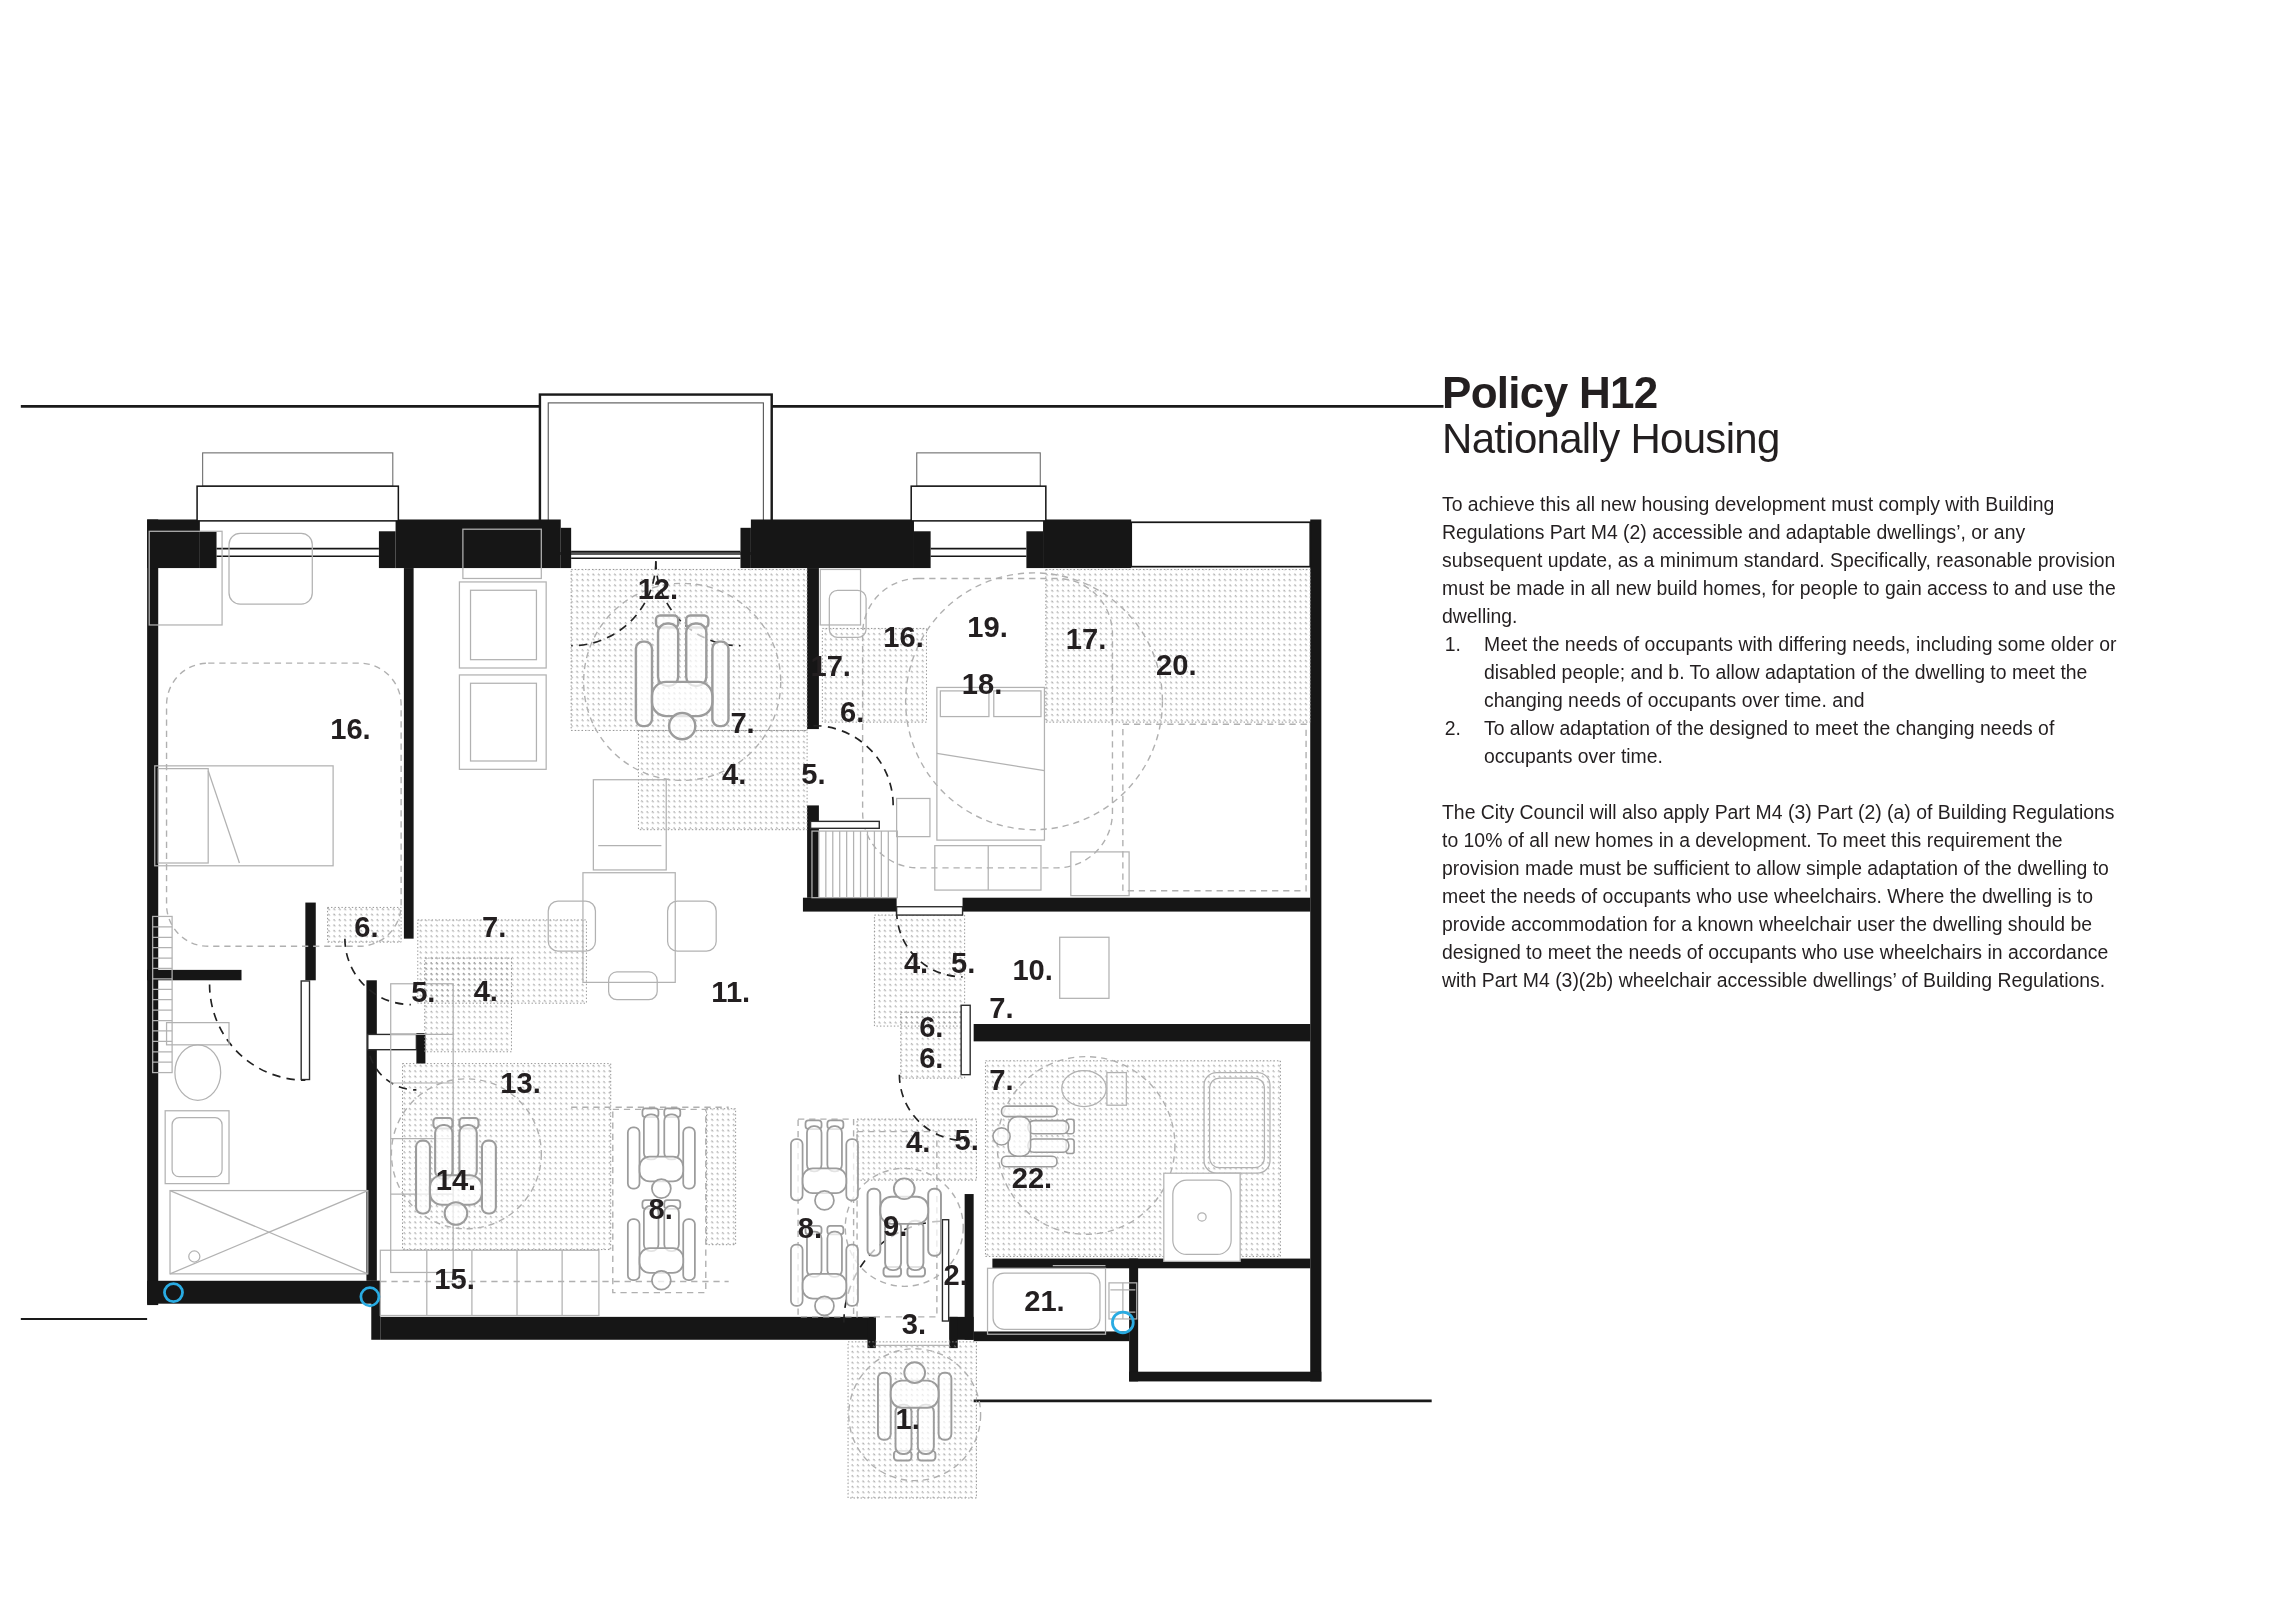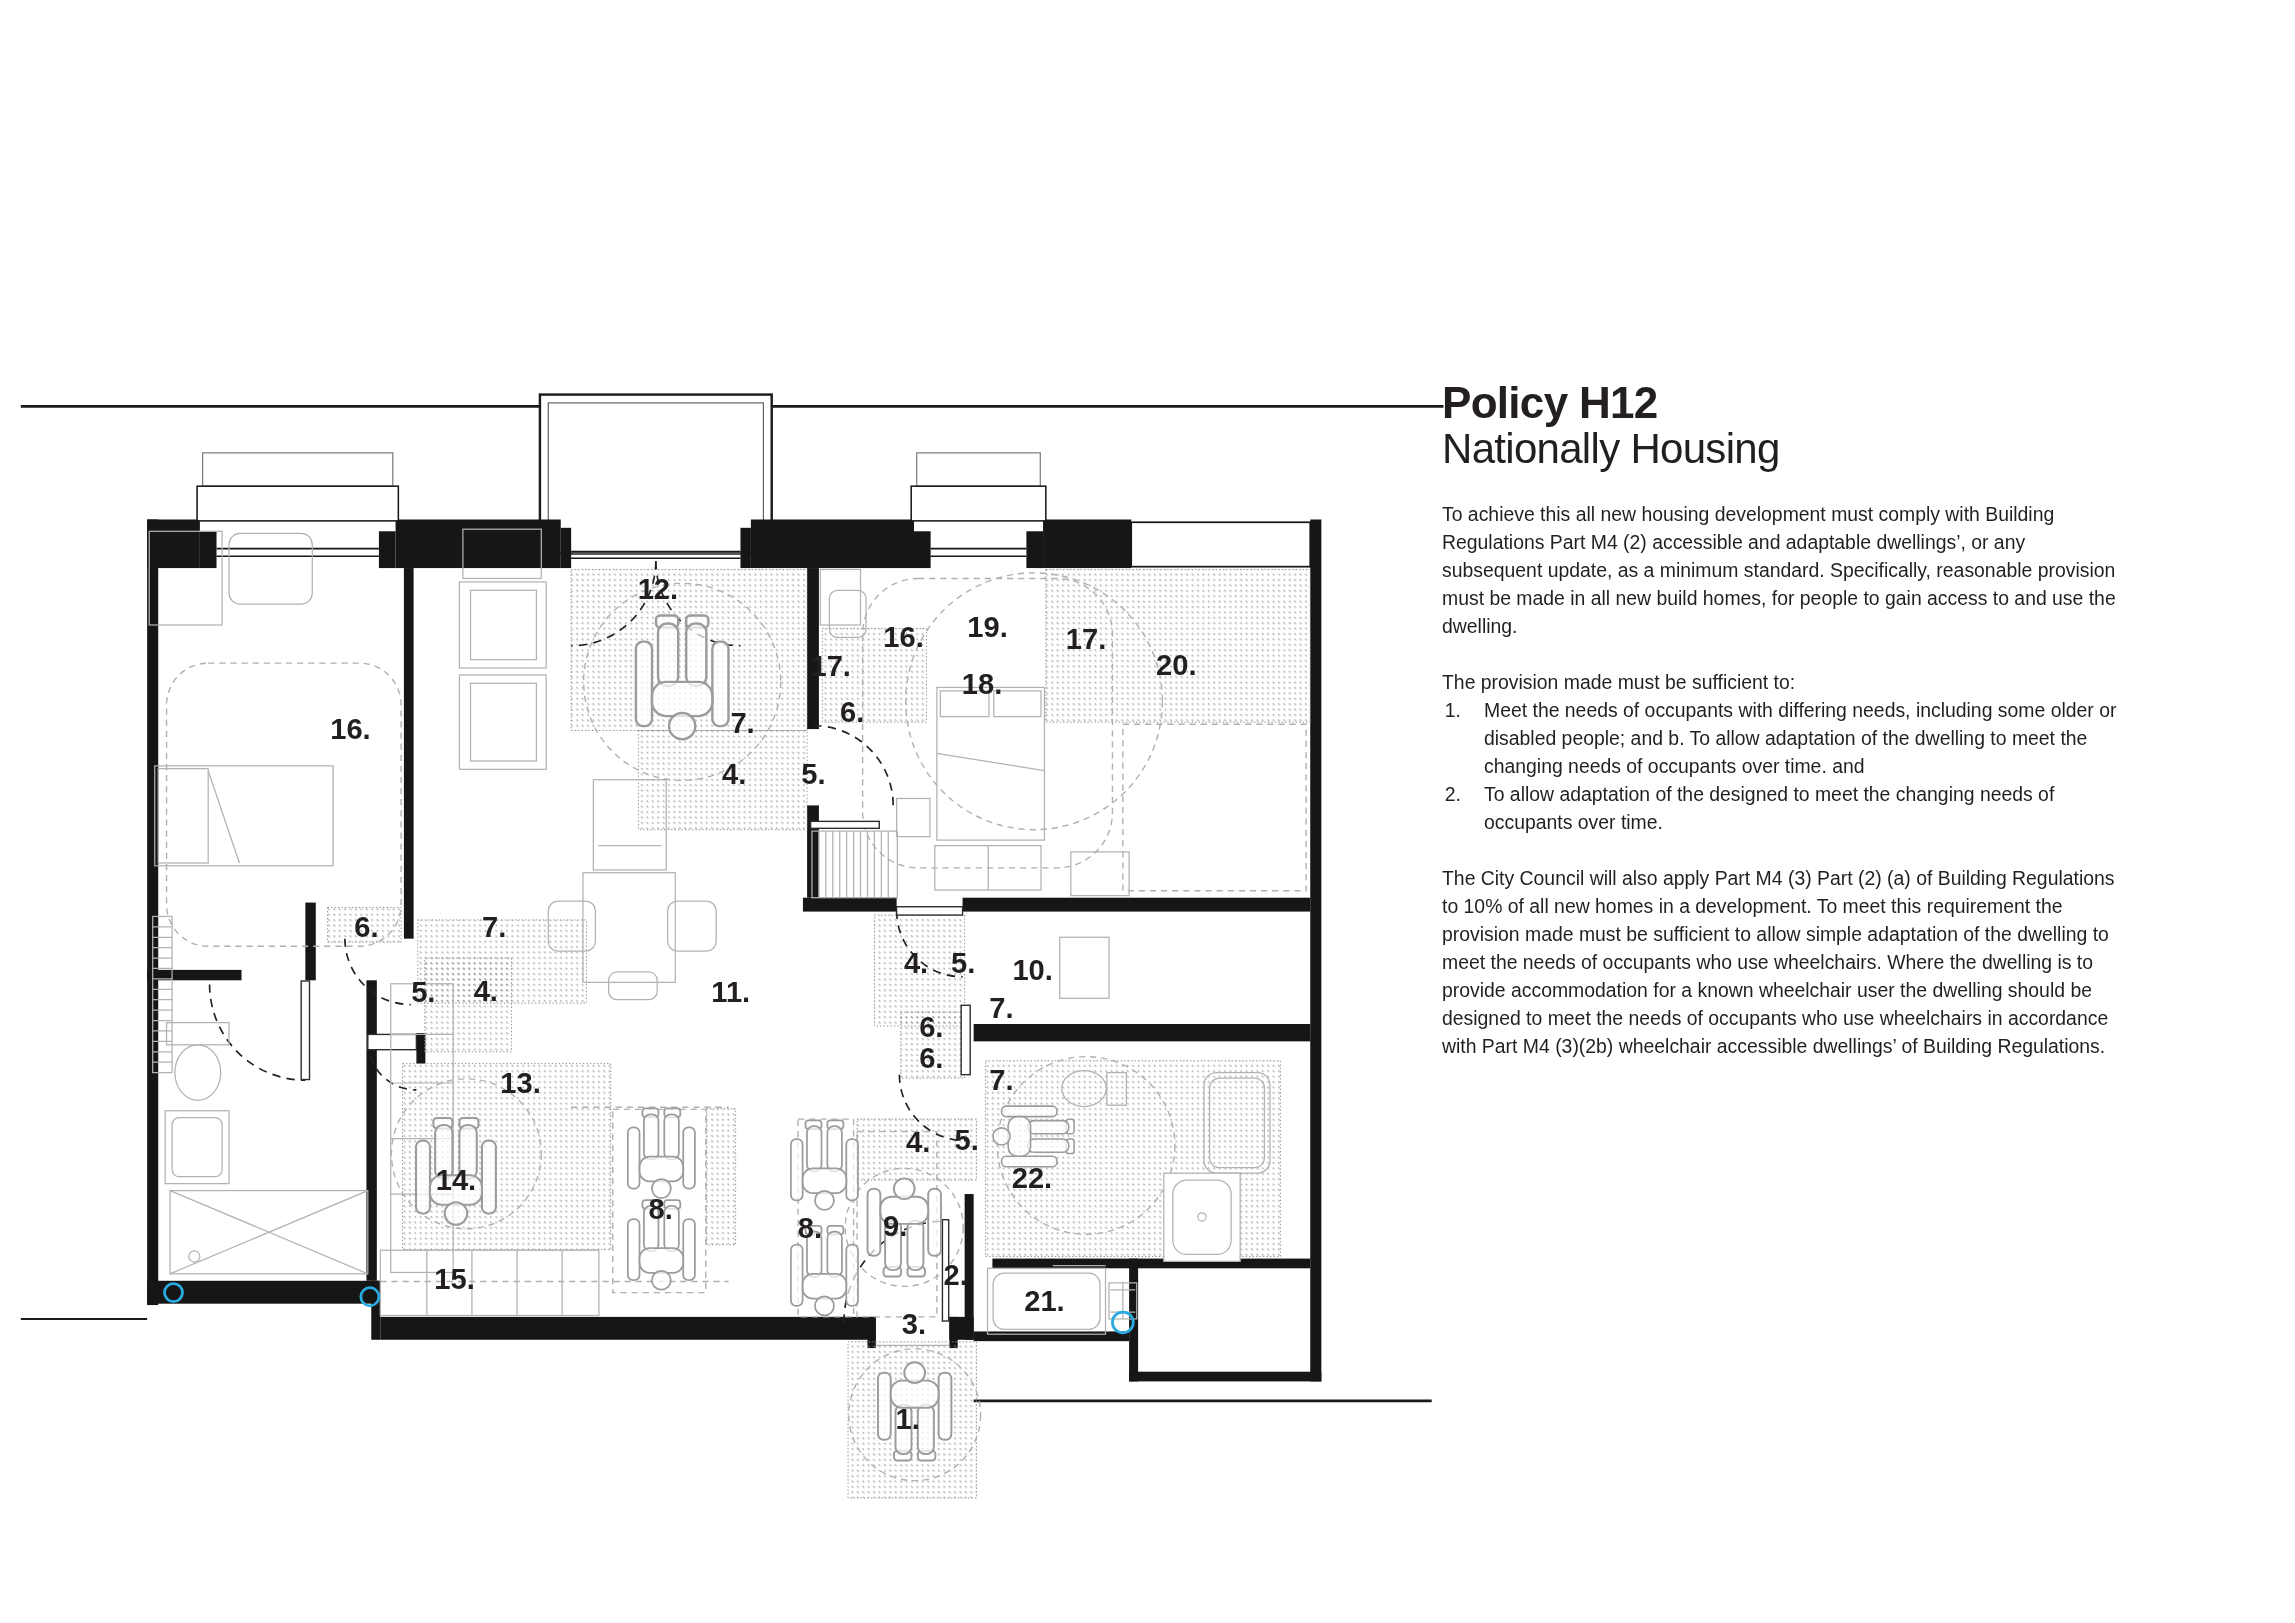--- a/index.html
+++ b/index.html
@@ -1,19 +1,19 @@
 <!DOCTYPE html>
 <html style="font-size:11px"><head>
 <meta charset="utf-8">
 <style>
   html,body{margin:0;padding:0;background:#fff;}
   .page{position:relative;width:2295px;height:1624px;background:#fff;overflow:hidden;
         font-family:"Liberation Sans",sans-serif;color:#231f20;}
   .plan-svg{position:absolute;left:0;top:0;}
-  .policy{position:absolute;left:1442px;top:380px;width:677px;}
+  .policy{position:absolute;left:1442px;top:370px;width:677px;}
   .policy h1{margin:0;font-size:44px;line-height:46px;font-weight:700;letter-spacing:-0.7px;color:#231f20;}
   .policy h2{margin:0;font-size:42px;line-height:46px;font-weight:400;letter-spacing:-0.7px;color:#231f20;}
   .policy p{margin:0;font-size:19.4px;line-height:28px;font-weight:400;color:#231f20;}
   .policy .para{margin-top:28px;}
   .policy .first{margin-top:32px;}
   .policy ol{margin:0;padding:0;list-style:none;}
   .policy li{position:relative;padding-left:42px;font-size:19.4px;line-height:28px;}
   .policy li .num{position:absolute;left:2.8px;top:0;}
   .plan-label{font-family:"Liberation Sans",sans-serif;font-weight:700;font-size:42px;
               fill:#231f20;text-anchor:middle;}
@@ -303,21 +303,20 @@
         <text x="655" y="1857" class="plan-label" fill="#231f20">15.</text>
         <text x="1317" y="1922" class="plan-label" fill="#231f20">3.</text>
         <text x="1308" y="2059" class="plan-label" fill="#231f20">1.</text>
       </g>
   </svg>
 
   <div class="policy">
     <h1>Policy H12</h1>
     <h2>Nationally Housing</h2>
     <p class="para">To achieve this all new housing development must comply with Building Regulations Part M4 (2) accessible and adaptable dwellings’, or any subsequent update, as a minimum standard. Specifically, reasonable provision must be made in all new build homes, for people to gain access to and use the dwelling.</p>
-    <p class="para">The provision made must be sufficient to:</p>
     <ol>
       <li>
         <span class="num">1.</span>
         <span>Meet the needs of occupants with differing needs, including some older or disabled people; and b. To allow adaptation of the dwelling to meet the changing needs of occupants over time. and</span>
       </li>
       <li>
         <span class="num">2.</span>
         <span>To allow adaptation of the designed to meet the changing needs of occupants over time.</span>
       </li>
     </ol>

